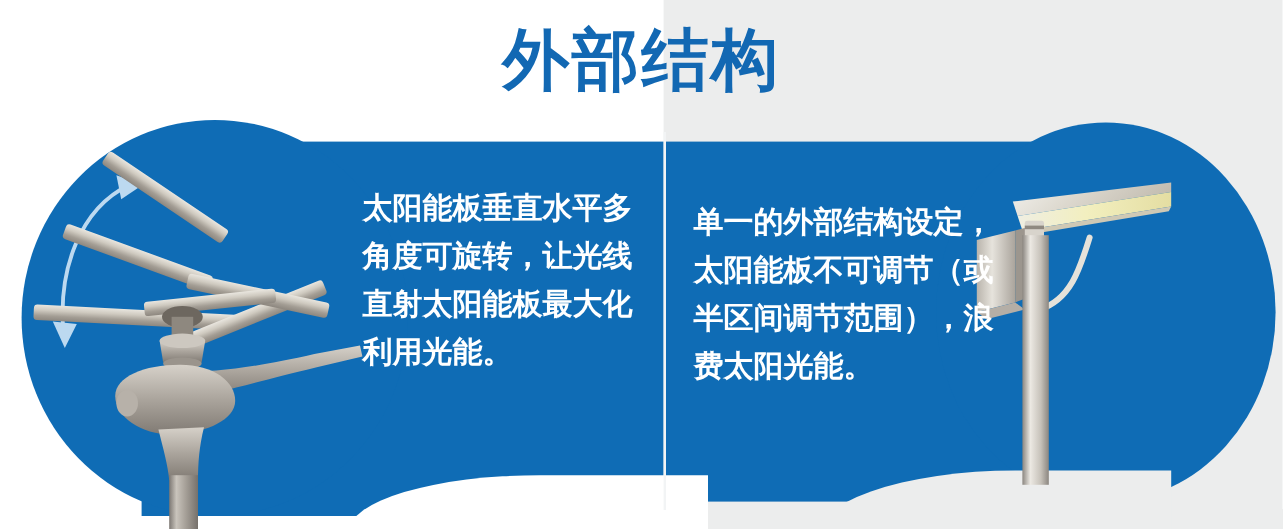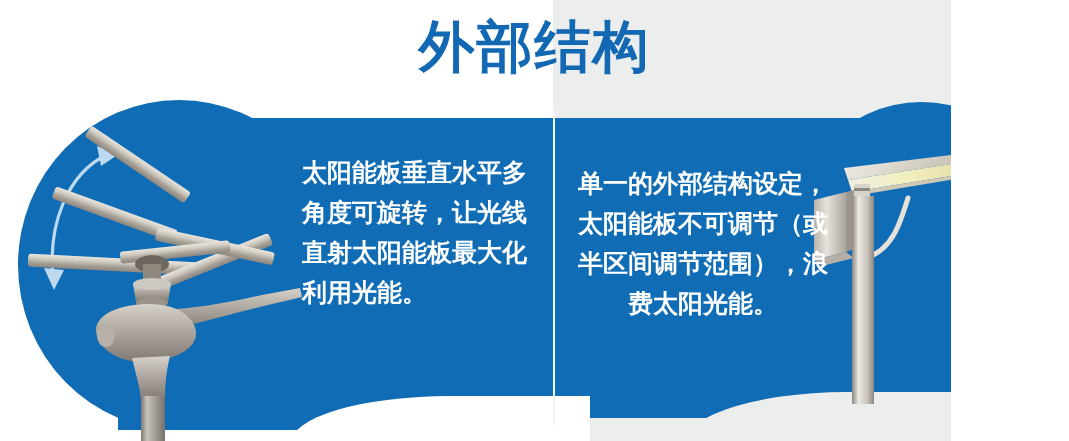--- a/index.html
+++ b/index.html
@@ -2,25 +2,26 @@
 <html><head>
 <meta charset="utf-8">
 <style>
   html, body {
     margin: 0;
     padding: 0;
     background: #ffffff;
   }
   #stage {
     position: relative;
-    width: 951px;
+    width: 1033px;
     height: 441px;
     overflow: hidden;
     background: #ffffff;
-    font-family: Liberation Mono, monospace;
+    font-family: Liberation Serif, serif;
+    padding-left: 36px;
   }
   
   .bg-right {
     position: absolute;
     left: 553px;
     top: 0;
     width: 516px;
     height: 441px;
     background: #eceded;
   }
@@ -124,21 +125,20 @@
   }
   .text-left {
     left: 302px;
     top: 155px;
     width: 245px;
   }
   .text-right {
     left: 578px;
     top: 166px;
     width: 250px;
-    text-align: center;
   }
   
   .art {
     position: absolute;
     z-index: 12;
   }
   .art-left  { left: 0px;   top: 96px; width: 320px; height: 345px; }
   .art-right { left: 800px; top: 140px; width: 230px; height: 270px; }
 </style>
 </head>

